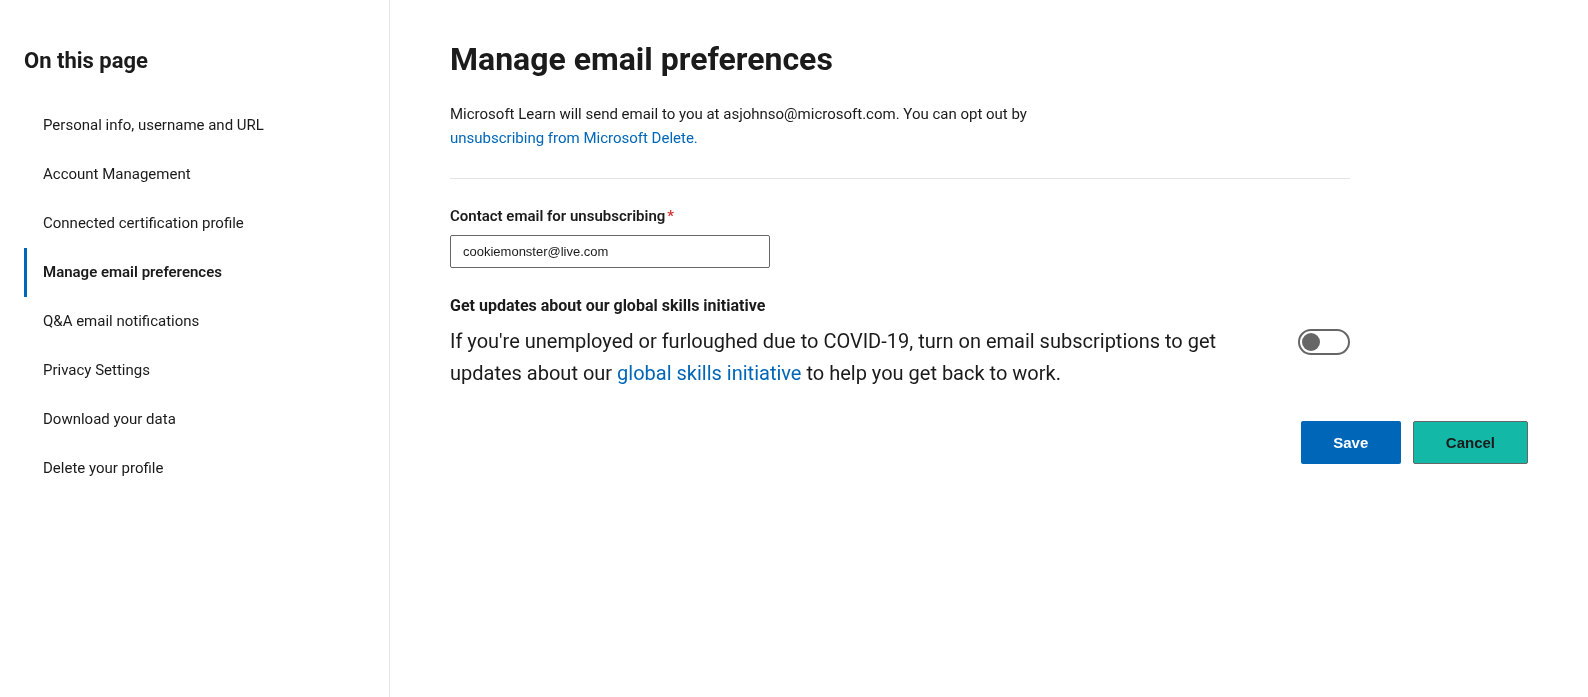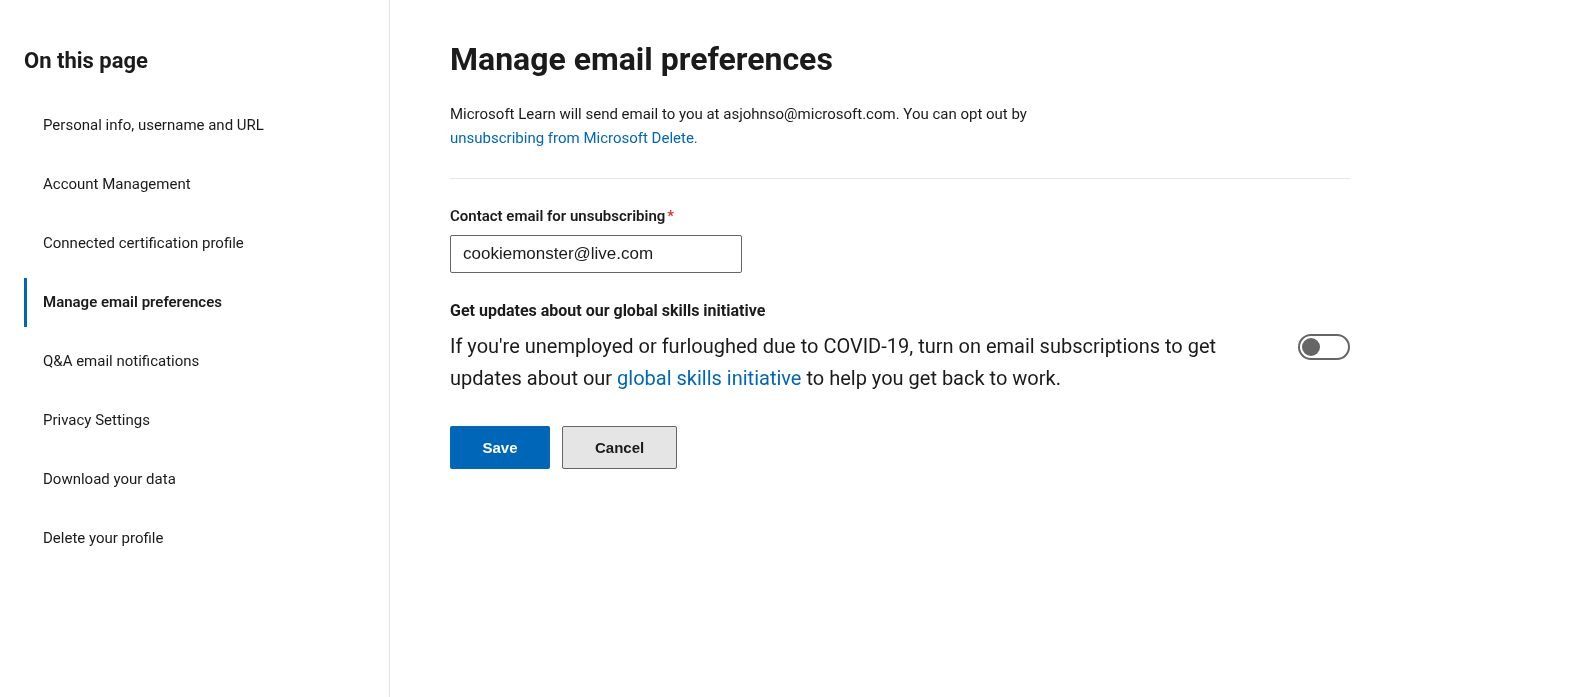--- a/index.html
+++ b/index.html
@@ -30,21 +30,21 @@
       font-weight: 700;
       color: #1b1b1b;
       margin-bottom: 28px;
       margin-top: 24px;
     }
 
     .sidebar-nav {
       list-style: none;
       display: flex;
       flex-direction: column;
-      gap: 10px;
+      gap: 0;
     }
 
     .sidebar-nav-item {
       padding: 14px 0 14px 16px;
       font-size: 15px;
       color: #1b1b1b;
       cursor: pointer;
       border-left: 3px solid transparent;
       line-height: 1.4;
     }
@@ -95,25 +95,25 @@
       color: #1b1b1b;
       margin-bottom: 10px;
     }
 
     .required-star {
       color: #d13438;
       margin-left: 2px;
     }
 
     .email-input {
-      width: 292px;
+      width: 320px;
       padding: 8px 12px;
       border: 1.5px solid #666;
       border-radius: 2px;
-      font-size: 17px;
+      font-size: 13px;
       color: #1b1b1b;
       outline: none;
       margin-bottom: 28px;
     }
 
     .skills-section {
       max-width: 900px;
       margin-bottom: 32px;
     }
 
@@ -182,36 +182,37 @@
 
     .toggle input:checked + .toggle-slider:before {
       transform: translateX(26px);
       background: #fff;
     }
 
     .button-row {
       display: flex;
       gap: 12px;
       margin-top: 8px;
+      justify-content: flex-end;
     }
 
     .btn-save {
       background: #0067b8;
       color: #fff;
       border: none;
       padding: 12px 32px;
       font-size: 15px;
       font-weight: 600;
       cursor: pointer;
       border-radius: 2px;
       min-width: 100px;
     }
 
     .btn-cancel {
-      background: #e5e5e5;
+      background: #14b8a6;
       color: #1b1b1b;
       border: 1.5px solid #666;
       padding: 12px 32px;
       font-size: 15px;
       font-weight: 600;
       cursor: pointer;
       border-radius: 2px;
       min-width: 100px;
     }
 

